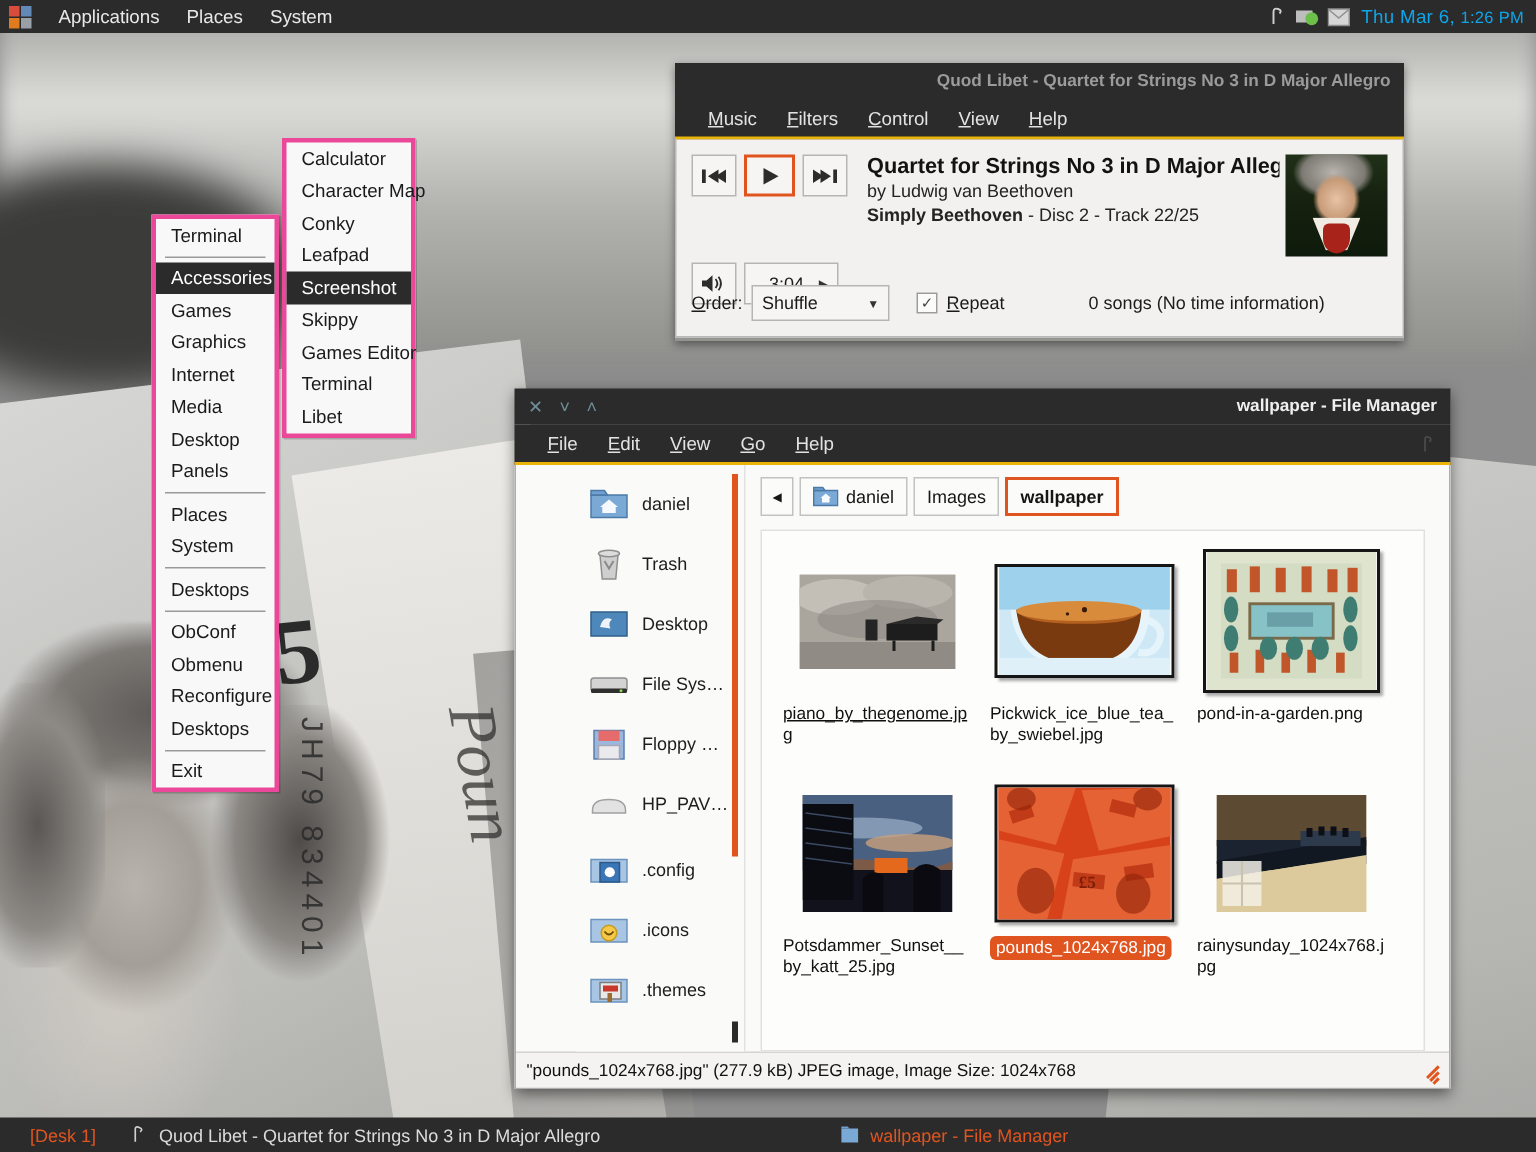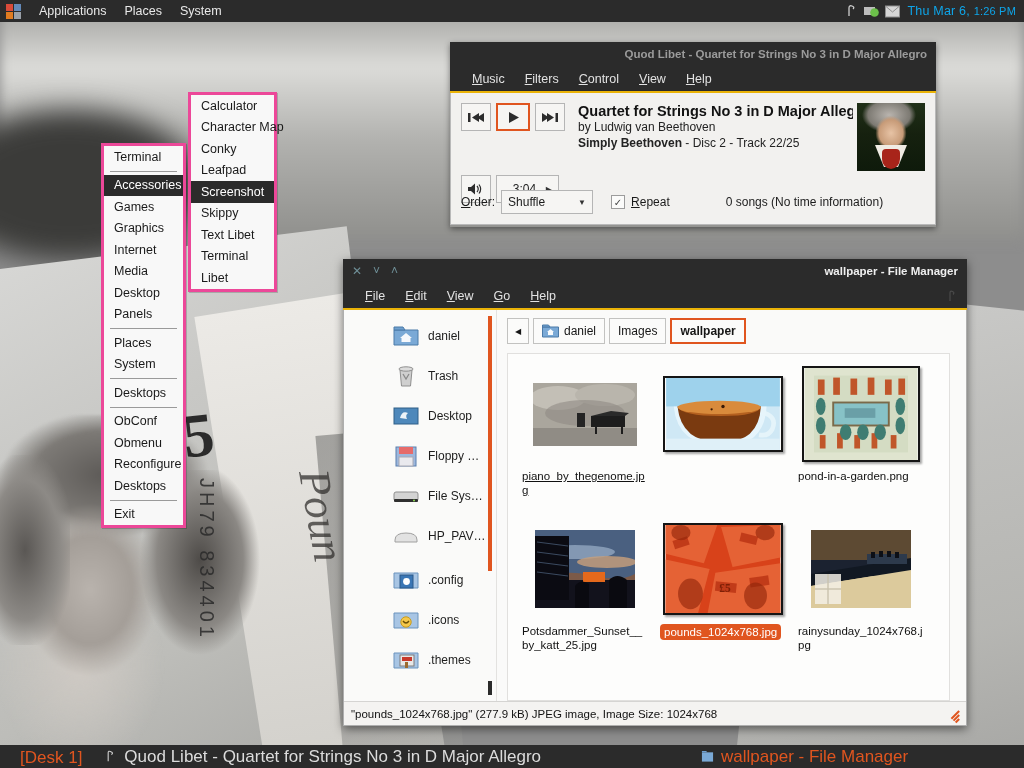--- a/index.html
+++ b/index.html
@@ -216,22 +216,22 @@
   .statusbar {
     height:24px; border-top:1px solid #d5d4d2; background:#f4f3f1;
     display:flex; align-items:center; padding:0 7px; font-size:11.5px; color:#111;
   }
   .grip { margin-left:auto; width:12px; height:12px; position:relative;}
   .grip i { position:absolute; right:0; background:#e0551f; height:1.5px; transform:rotate(-45deg); transform-origin:right;}
 
   
   #taskbar {
     position:absolute; left:0; bottom:0; width:1024px; height:23px;
-    background:#2b2b2b; display:flex; align-items:flex-end; z-index:70;
-    font-size:17px;
+    background:#2b2b2b; display:flex; align-items:center; z-index:70;
+    font-size:12px;
   }
   #desk-label { color:#e0551f; padding:0 12px 0 20px; }
   .task {
     display:flex; align-items:center; height:23px; padding:0 10px; cursor:pointer;
     gap:7px;
   }
   .task .tl { color:#dcdcdc; }
   .task.active .tl { color:#e0551f; }
   .tskico { width:13px; height:13px; flex:none; }
 </style>
@@ -309,21 +309,21 @@
   <div class="ob-item">Exit</div>
 </div>
 
 <div class="ob-menu" id="menu-acc">
   <div class="ob-item">Calculator</div>
   <div class="ob-item">Character Map</div>
   <div class="ob-item">Conky</div>
   <div class="ob-item">Leafpad</div>
   <div class="ob-item sel">Screenshot</div>
   <div class="ob-item">Skippy</div>
-  <div class="ob-item">Text Libet</div>
+  <div class="ob-item">Games Editor</div>
   <div class="ob-item">Terminal</div>
   <div class="ob-item">Libet</div>
 </div>
 
 <div id="ql">
   <div class="titlebar inactive">
     <div class="tb-title">Quod Libet - Quartet for Strings No 3 in D Major Allegro</div>
   </div>
   <div class="menubar">
     <div class="mi"><u>M</u><span title="Music">usic</span></div>
@@ -436,33 +436,33 @@
         </div>
         <div class="side-item">
           <svg width="26" height="22" viewBox="0 0 26 22">
             <rect x="1" y="3" width="24" height="16" fill="#4e88bb" stroke="#2f5f88"></rect>
             <path d="M7 13 Q9 5 15 8 Q12 10 14 14 Z" fill="#ffffff" opacity=".9"></path>
           </svg>
           <span class="lbl">Desktop</span>
         </div>
         <div class="side-item">
           <svg width="26" height="22" viewBox="0 0 26 22">
+            <rect x="1" y="7" width="24" height="9" rx="2" fill="#d3d3d3" stroke="#8f8f8f"></rect>
+            <rect x="1" y="14" width="24" height="3" rx="1" fill="#2f2f2f"></rect>
+            <circle cx="21" cy="15.5" r="1" fill="#8ddc52"></circle>
+          </svg>
+          <span class="lbl">File Sys…</span>
+        </div>
+        <div class="side-item">
+          <svg width="26" height="22" viewBox="0 0 26 22">
             <rect x="3" y="2" width="20" height="19" fill="#9cb7dd" stroke="#5b7fae"></rect>
             <rect x="6" y="2" width="14" height="7" fill="#e66b6b"></rect>
             <rect x="6" y="12" width="14" height="9" fill="#e9e9ee" stroke="#a9a9b4"></rect>
           </svg>
           <span class="lbl">Floppy …</span>
-        </div>
-        <div class="side-item">
-          <svg width="26" height="22" viewBox="0 0 26 22">
-            <rect x="1" y="7" width="24" height="9" rx="2" fill="#d3d3d3" stroke="#8f8f8f"></rect>
-            <rect x="1" y="14" width="24" height="3" rx="1" fill="#2f2f2f"></rect>
-            <circle cx="21" cy="15.5" r="1" fill="#8ddc52"></circle>
-          </svg>
-          <span class="lbl">File Sys…</span>
         </div>
         <div class="side-item">
           <svg width="26" height="22" viewBox="0 0 26 22">
             <path d="M2 15 Q2 8 13 8 Q24 8 24 15 L24 17 L2 17 Z" fill="#e2e2e2" stroke="#a0a0a0"></path>
           </svg>
           <span class="lbl">HP_PAV…</span>
         </div>
         <div class="side-item" style="margin-top:4px">
           <svg width="26" height="22" viewBox="0 0 26 22">
             <path d="M1 4 L1 19 L25 19 L25 4 Z" fill="#a8c5e4" stroke="#6b93bd"></path>
@@ -545,20 +545,21 @@
                 <path d="M8 30 Q12 72 60 72 Q104 72 106 30 Z" fill="#f0fbff" opacity=".7"></path>
                 <path d="M12 30 Q16 68 58 68 Q98 68 100 30 Z" fill="#7a3a10"></path>
                 <path d="M12 30 Q16 40 58 40 Q98 40 100 30 Z" fill="#b4601f"></path>
                 <ellipse cx="56" cy="31" rx="44" ry="7" fill="#d98b3c"></ellipse>
                 <path d="M100 36 Q118 40 112 54 Q108 62 98 60" stroke="#e7f5fb" stroke-width="5" fill="none" opacity=".9"></path>
                 <circle cx="60" cy="30" r="1.8" fill="#3a1a06"></circle>
                 <circle cx="48" cy="33" r="1.2" fill="#3a1a06"></circle>
                 <rect y="64" width="120" height="12" fill="#dff0f8"></rect>
               </svg>
             </div>
+            <div class="fname">Pickwick_ice_blue_tea_by_swiebel.jpg</div>
           </div>
 
           <div class="fitem">
             <div class="thumb-wrap">
               <svg class="thumb framed" width="118" height="96" viewBox="0 0 118 96">
                 <rect width="118" height="96" fill="#dfe4cf"></rect>
                 <rect x="10" y="8" width="98" height="80" fill="#cfd8bd" opacity=".7"></rect>
                 <rect x="30" y="36" width="58" height="24" fill="#87c2c7" stroke="#7a6a4a" stroke-width="2"></rect>
                 <g fill="#c0562a">
                   <rect x="14" y="12" width="7" height="16"></rect>

